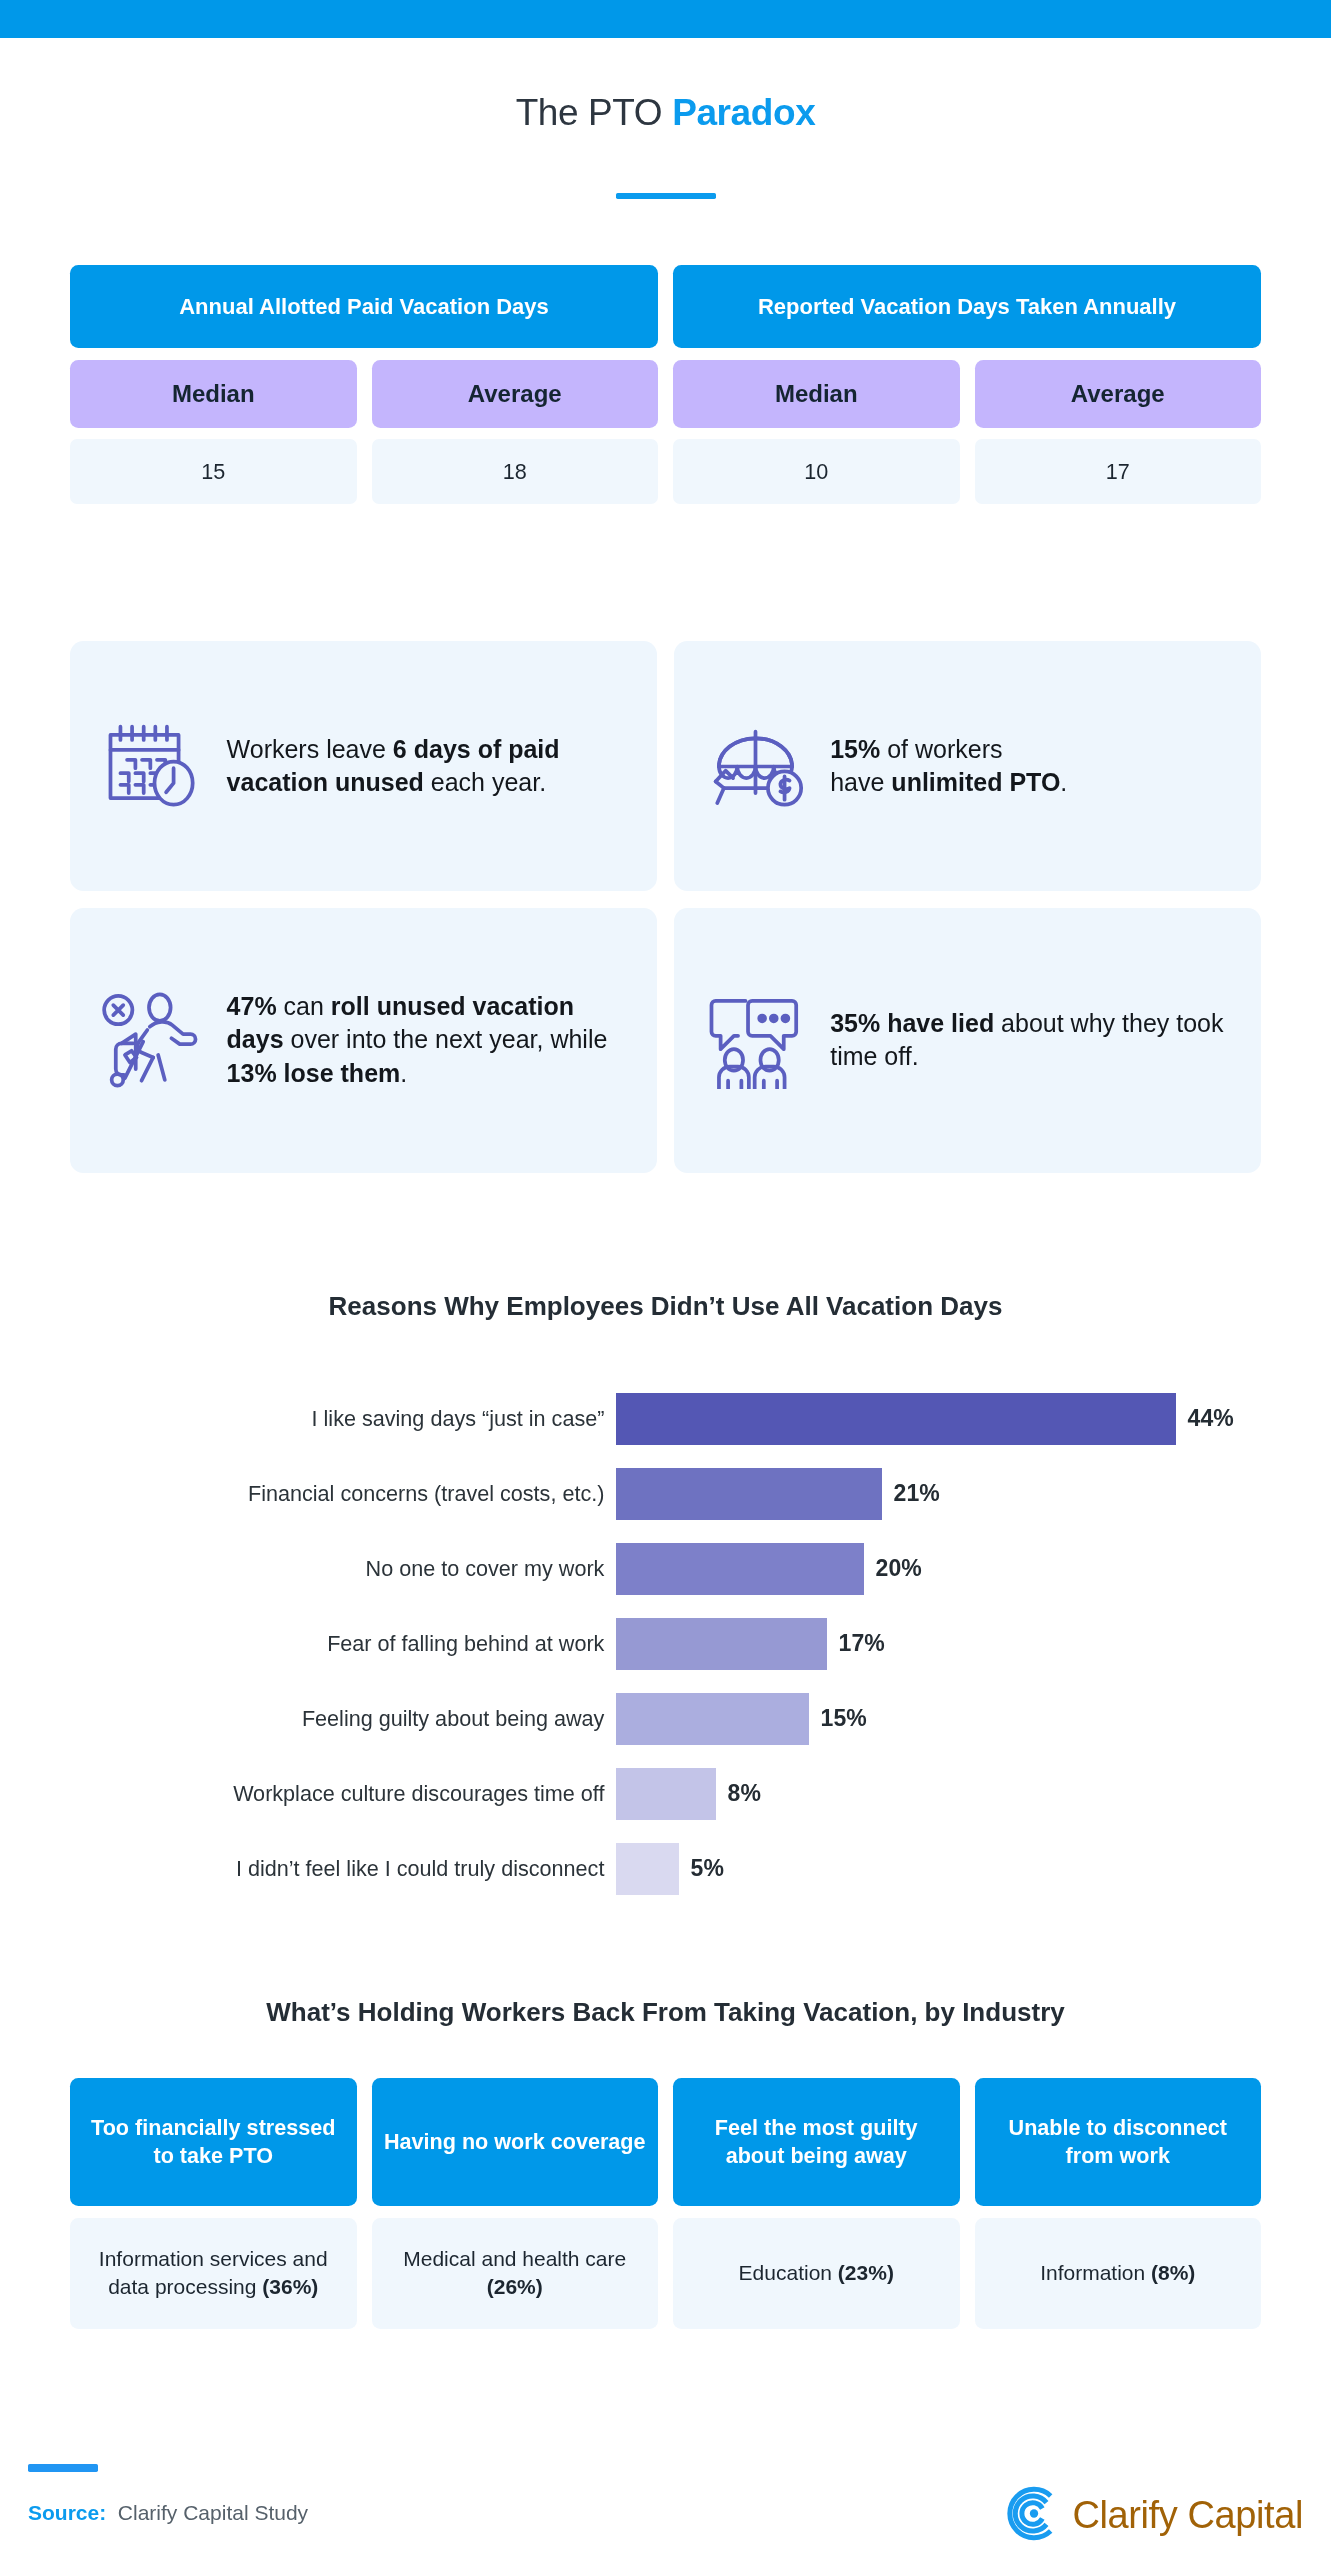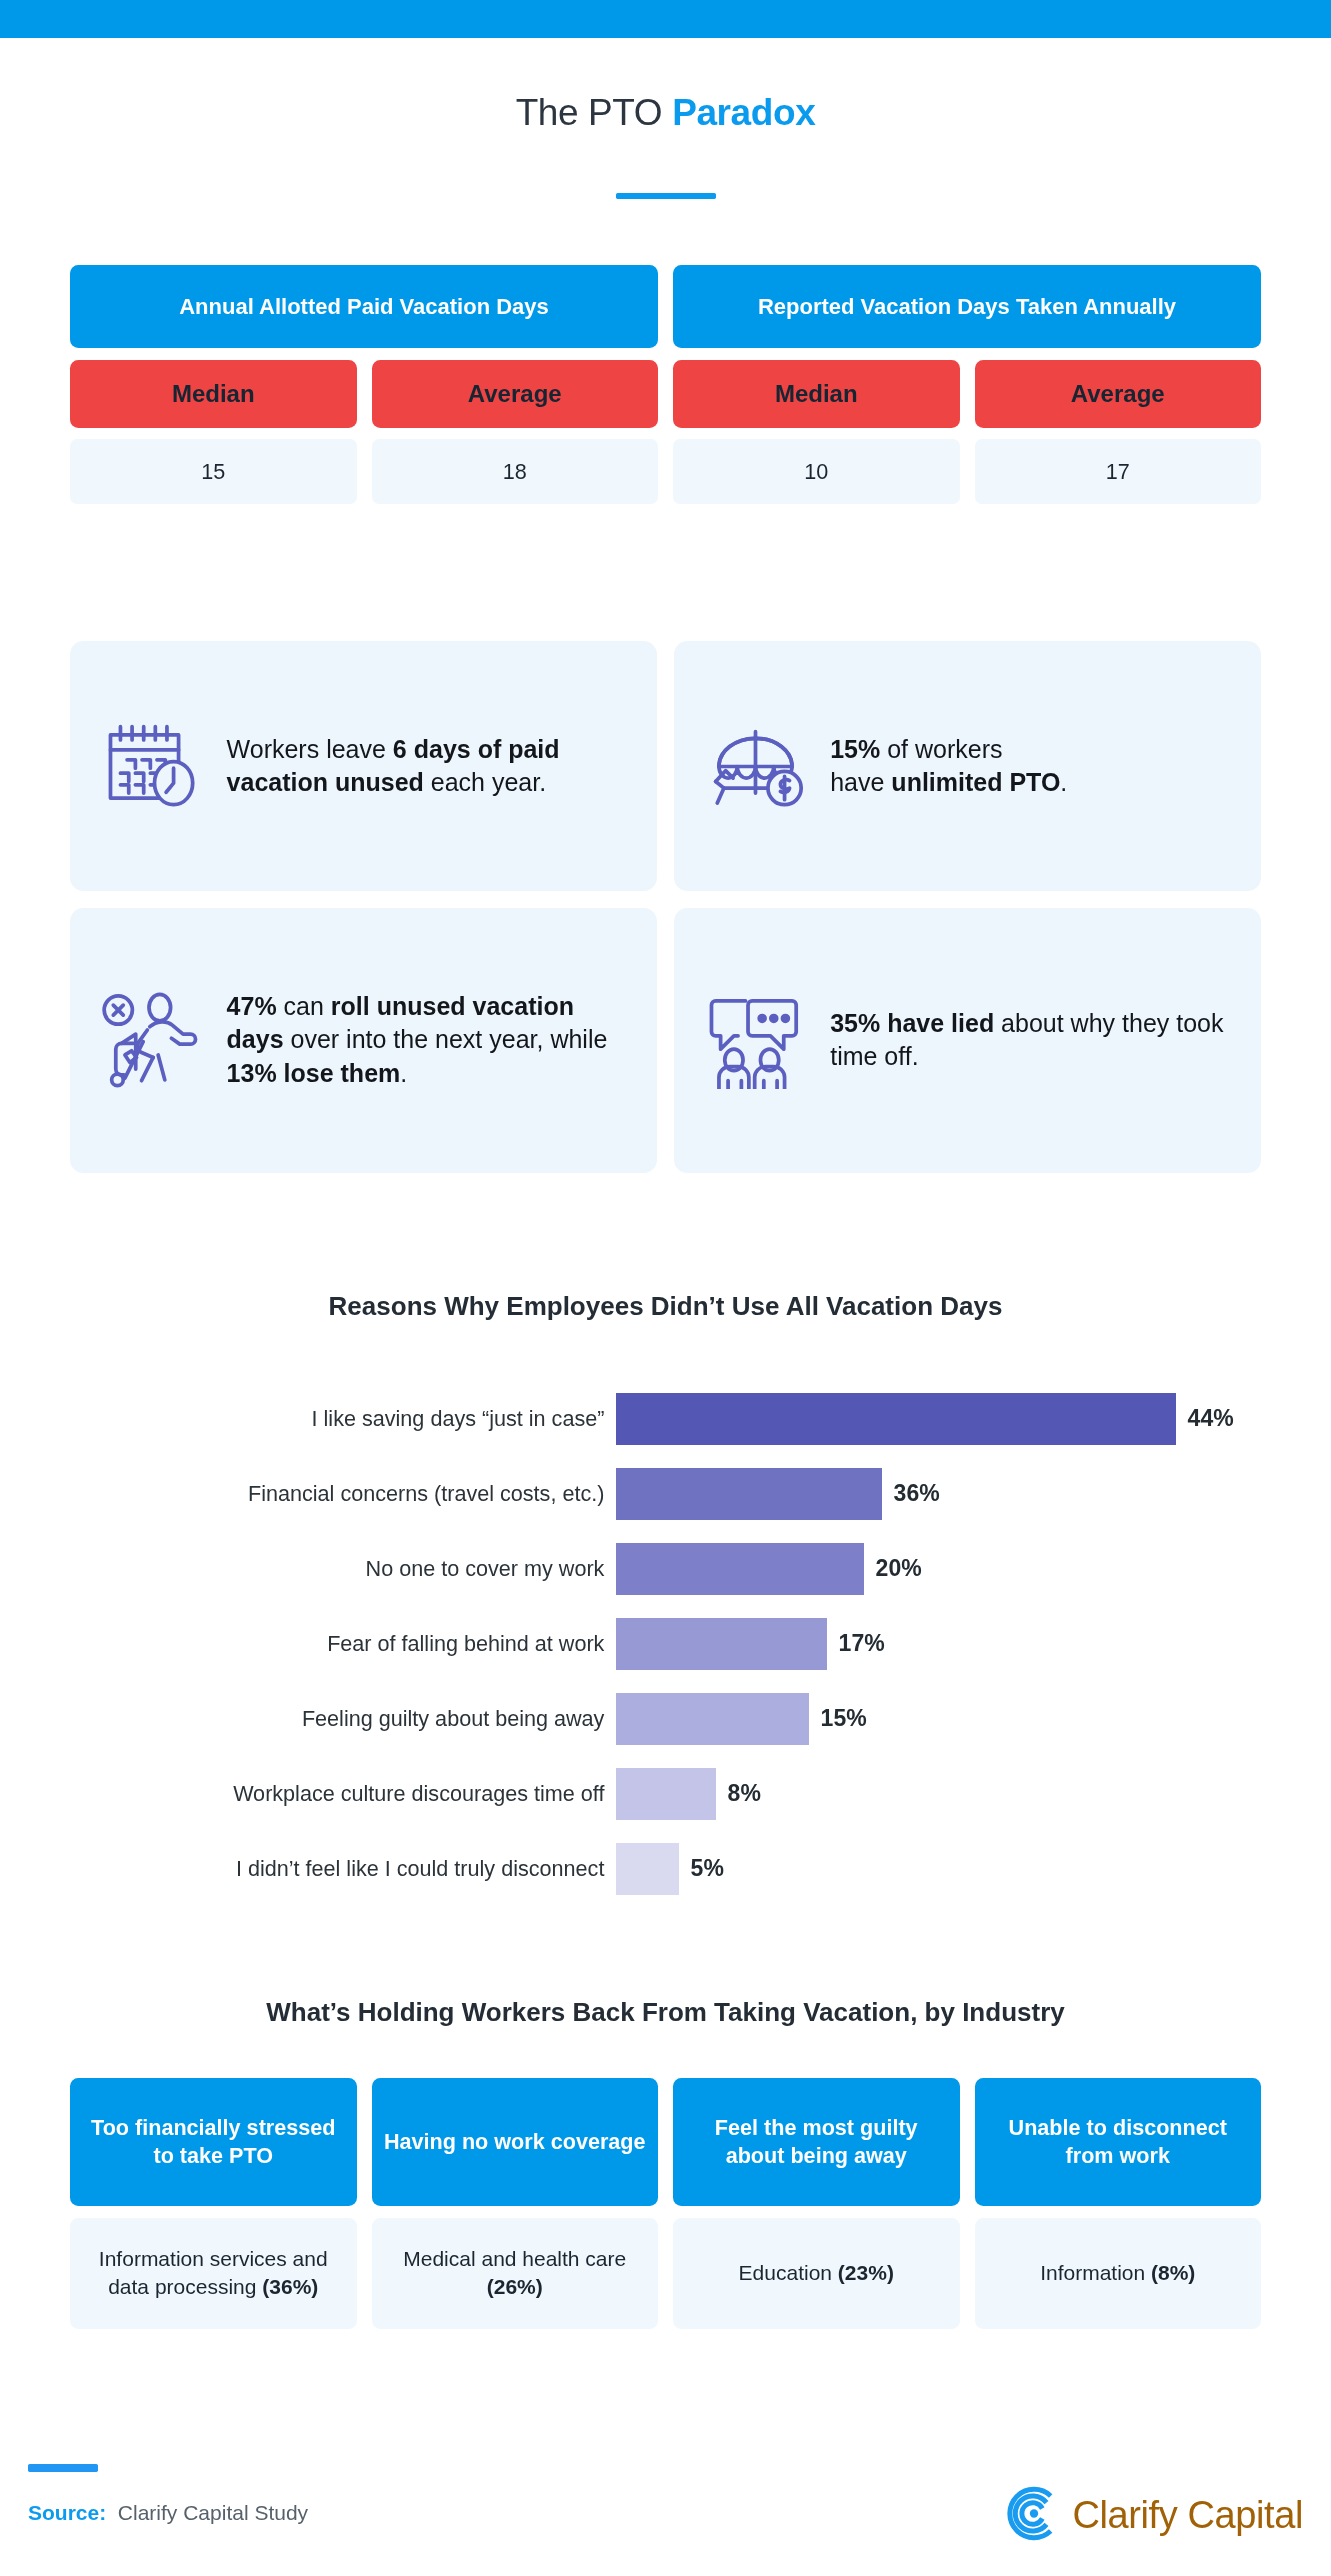--- a/index.html
+++ b/index.html
@@ -61,21 +61,21 @@
     color: #ffffff;
     font-size: 22px;
     font-weight: 700;
     text-align: center;
     padding: 0 8.3px;
   }
   .table-sub-row { display: flex; gap: 15px; margin-top: 11.6px; }
   .sub-cell {
     flex: 1 1 0;
     height: 68px;
-    background: #ef4444;
+    background: #c4b5fd;
     border-radius: 8.3px;
     display: flex; align-items: center; justify-content: center;
     color: #152532;
     font-size: 24px;
     font-weight: 700;
   }
   .table-val-row { display: flex; gap: 15px; margin-top: 11.6px; }
   .val-cell {
     flex: 1 1 0;
     height: 65px;
@@ -362,21 +362,21 @@
         <div class="bar-label">I like saving days “just in case”</div>
         <div class="bar-track">
           <div class="bar" style="width: 560px; background: rgb(84, 87, 180);"></div>
           <div class="bar-value">44%</div>
         </div>
       </div>
       <div class="bar-row">
         <div class="bar-label">Financial concerns (travel costs, etc.)</div>
         <div class="bar-track">
           <div class="bar" style="width: 266px; background: rgb(110, 114, 193);"></div>
-          <div class="bar-value">36%</div>
+          <div class="bar-value">21%</div>
         </div>
       </div>
       <div class="bar-row">
         <div class="bar-label">No one to cover my work</div>
         <div class="bar-track">
           <div class="bar" style="width: 248px; background: rgb(125, 128, 201);"></div>
           <div class="bar-value">20%</div>
         </div>
       </div>
       <div class="bar-row">

